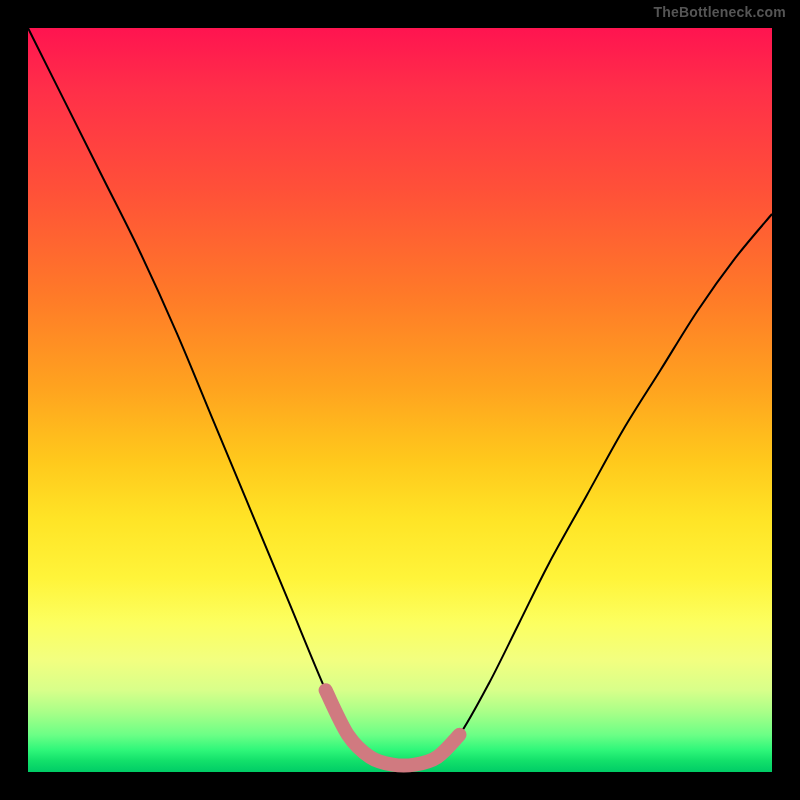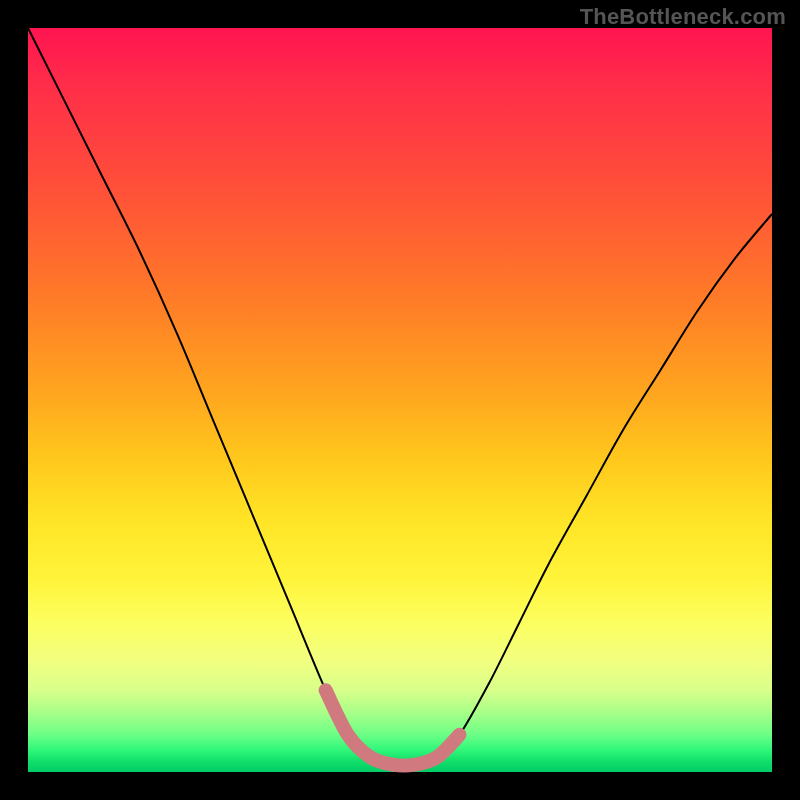--- a/index.html
+++ b/index.html
@@ -17,21 +17,21 @@
     top: 0;
     width: 800px;
     height: 800px;
     background: #000;
   }
   .watermark {
     position: absolute;
     top: 4px;
     right: 14px;
     color: #555;
-    font-size: 22px;
+    font-size: 14px;
     font-weight: 600;
     letter-spacing: 0.2px;
     user-select: none;
   }
   .plot-area {
     position: absolute;
     left: 28px;
     top: 28px;
     width: 744px;
     height: 744px;

